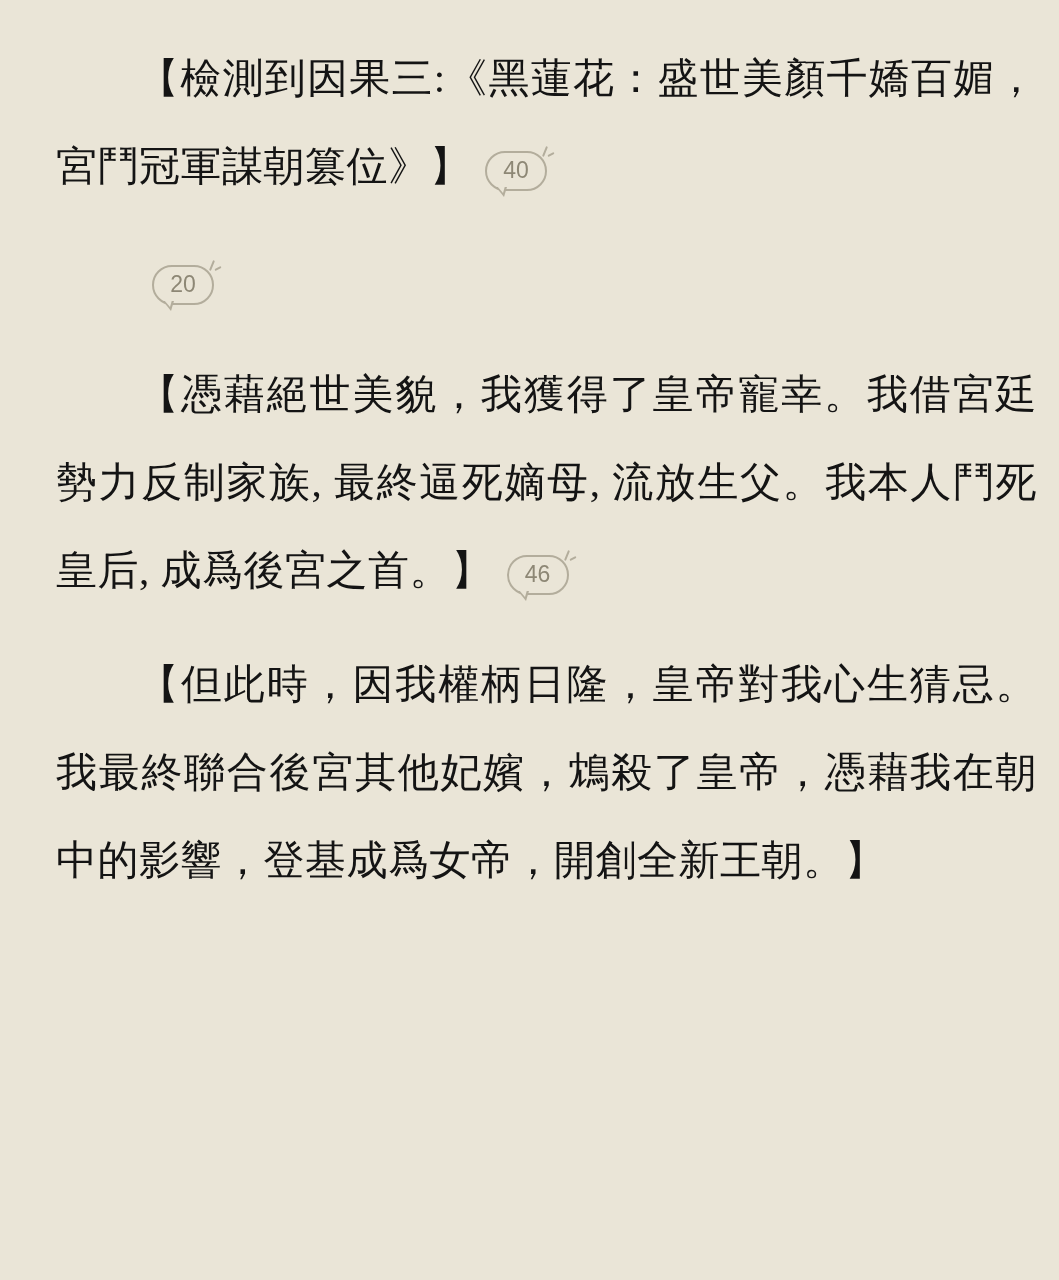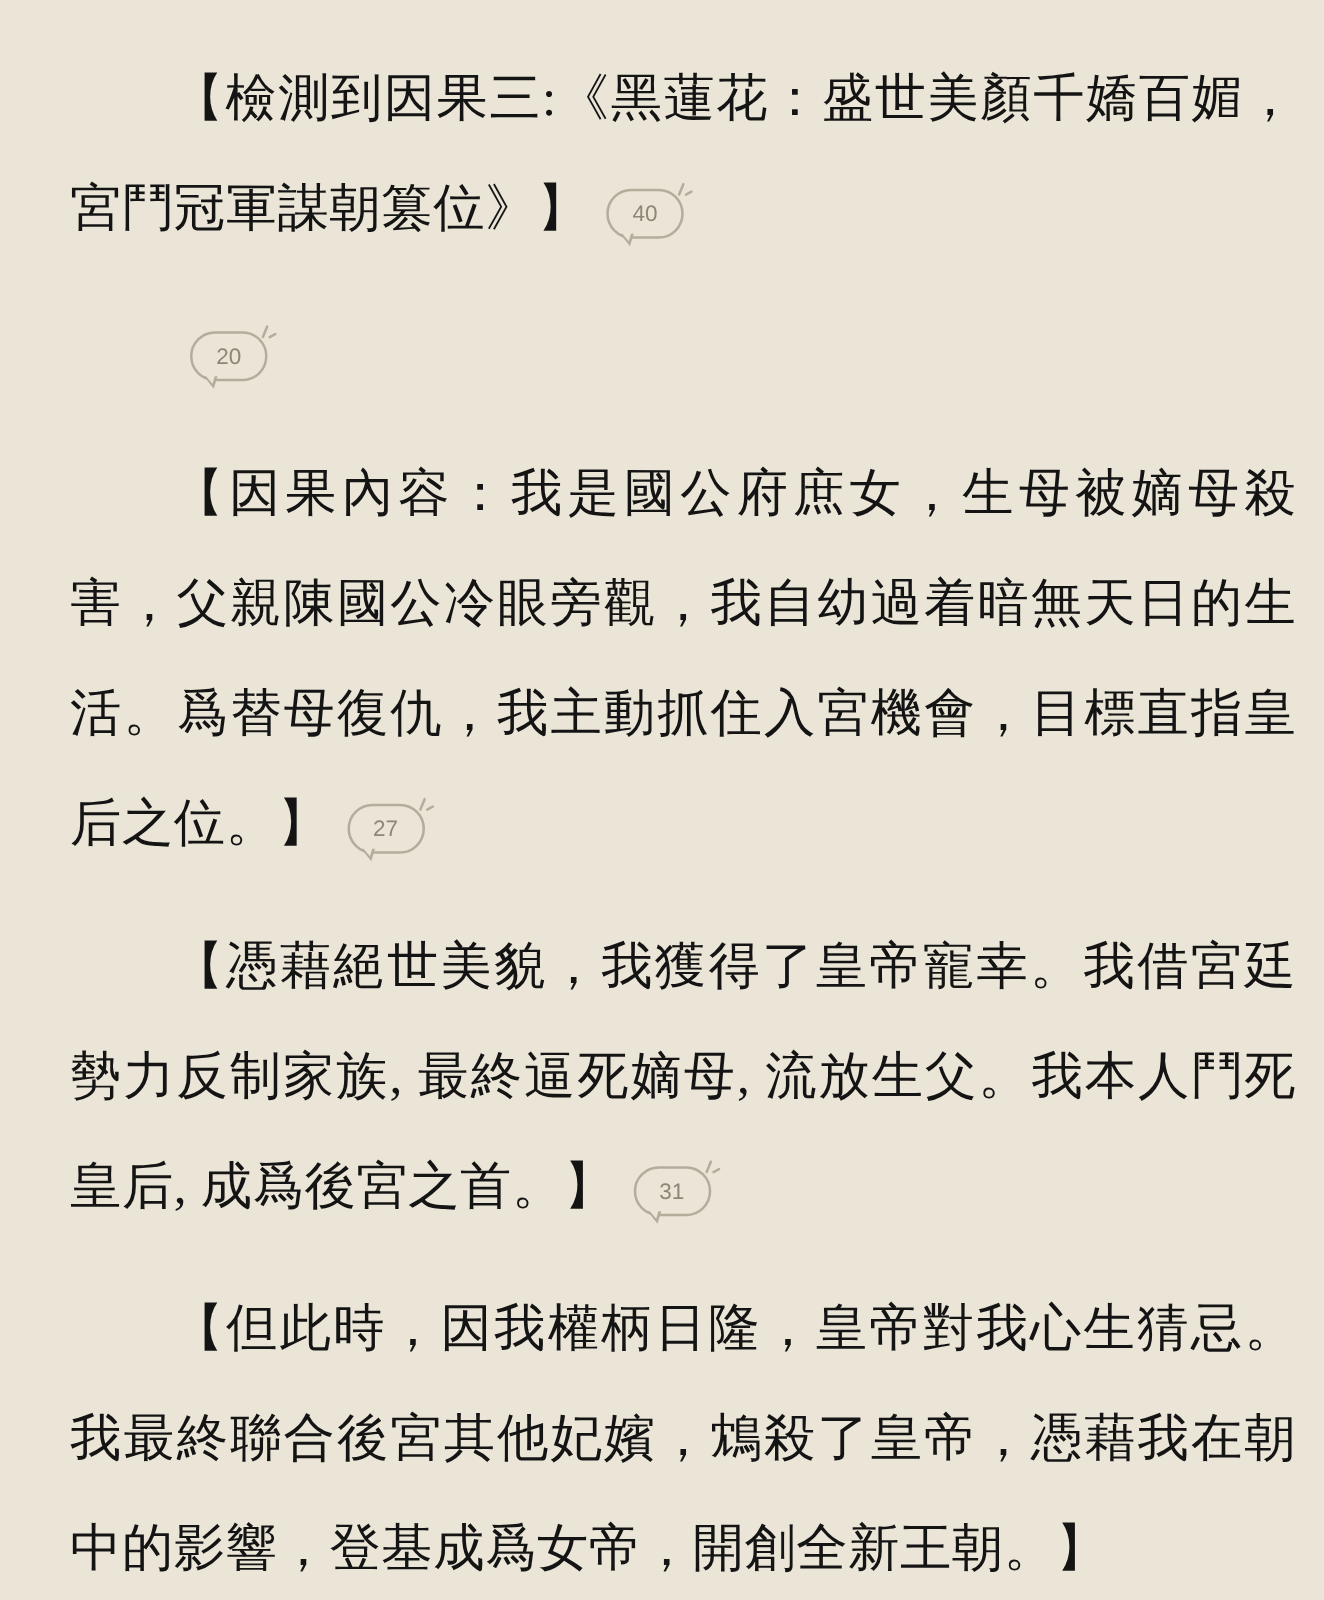--- a/index.html
+++ b/index.html
@@ -48,21 +48,21 @@
     margin-right: 2px;
     vertical-align: middle;
     border: 2px solid #b3ad9c;
     border-radius: 20px;
     background: transparent;
     text-indent: 0;
     box-sizing: border-box;
   }
   .bubble .count {
     font-family: "Liberation Sans", sans-serif;
-    font-size: 18px;
+    font-size: 23px;
     line-height: 1;
     color: #8d8775;
     letter-spacing: 0;
   }
   
   .bubble::before {
     content: "";
     position: absolute;
     left: 9px;
     bottom: -8px;
@@ -126,33 +126,24 @@
   <p class="para">
     <span class="bubble">
         <span class="count">20</span>
         <span class="spark">
           <i></i>
           <i></i>
         </span>
       </span>
   </p>
 
-  <p class="para">
-    <span class="txt">【因果內容：我是國公府庶女，生母被嫡母殺害，父親陳國公冷眼旁觀，我自幼過着暗無天日的生活。爲替母復仇，我主動抓住入宮機會，目標直指皇后之位。】</span><span class="bubble">
-        <span class="count">27</span>
-        <span class="spark">
-          <i></i>
-          <i></i>
-        </span>
-      </span>
-  </p>
 
   <p class="para">
     <span class="txt">【憑藉絕世美貌，我獲得了皇帝寵幸。我借宮廷勢力反制家族, 最終逼死嫡母, 流放生父。我本人鬥死皇后, 成爲後宮之首。】</span><span class="bubble">
-        <span class="count">31</span>
+        <span class="count">46</span>
         <span class="spark">
           <i></i>
           <i></i>
         </span>
       </span>
   </p>
 
   <p class="para">
     <span class="txt">【但此時，因我權柄日隆，皇帝對我心生猜忌。我最終聯合後宮其他妃嬪，鴆殺了皇帝，憑藉我在朝中的影響，登基成爲女帝，開創全新王朝。】</span>
   </p>

